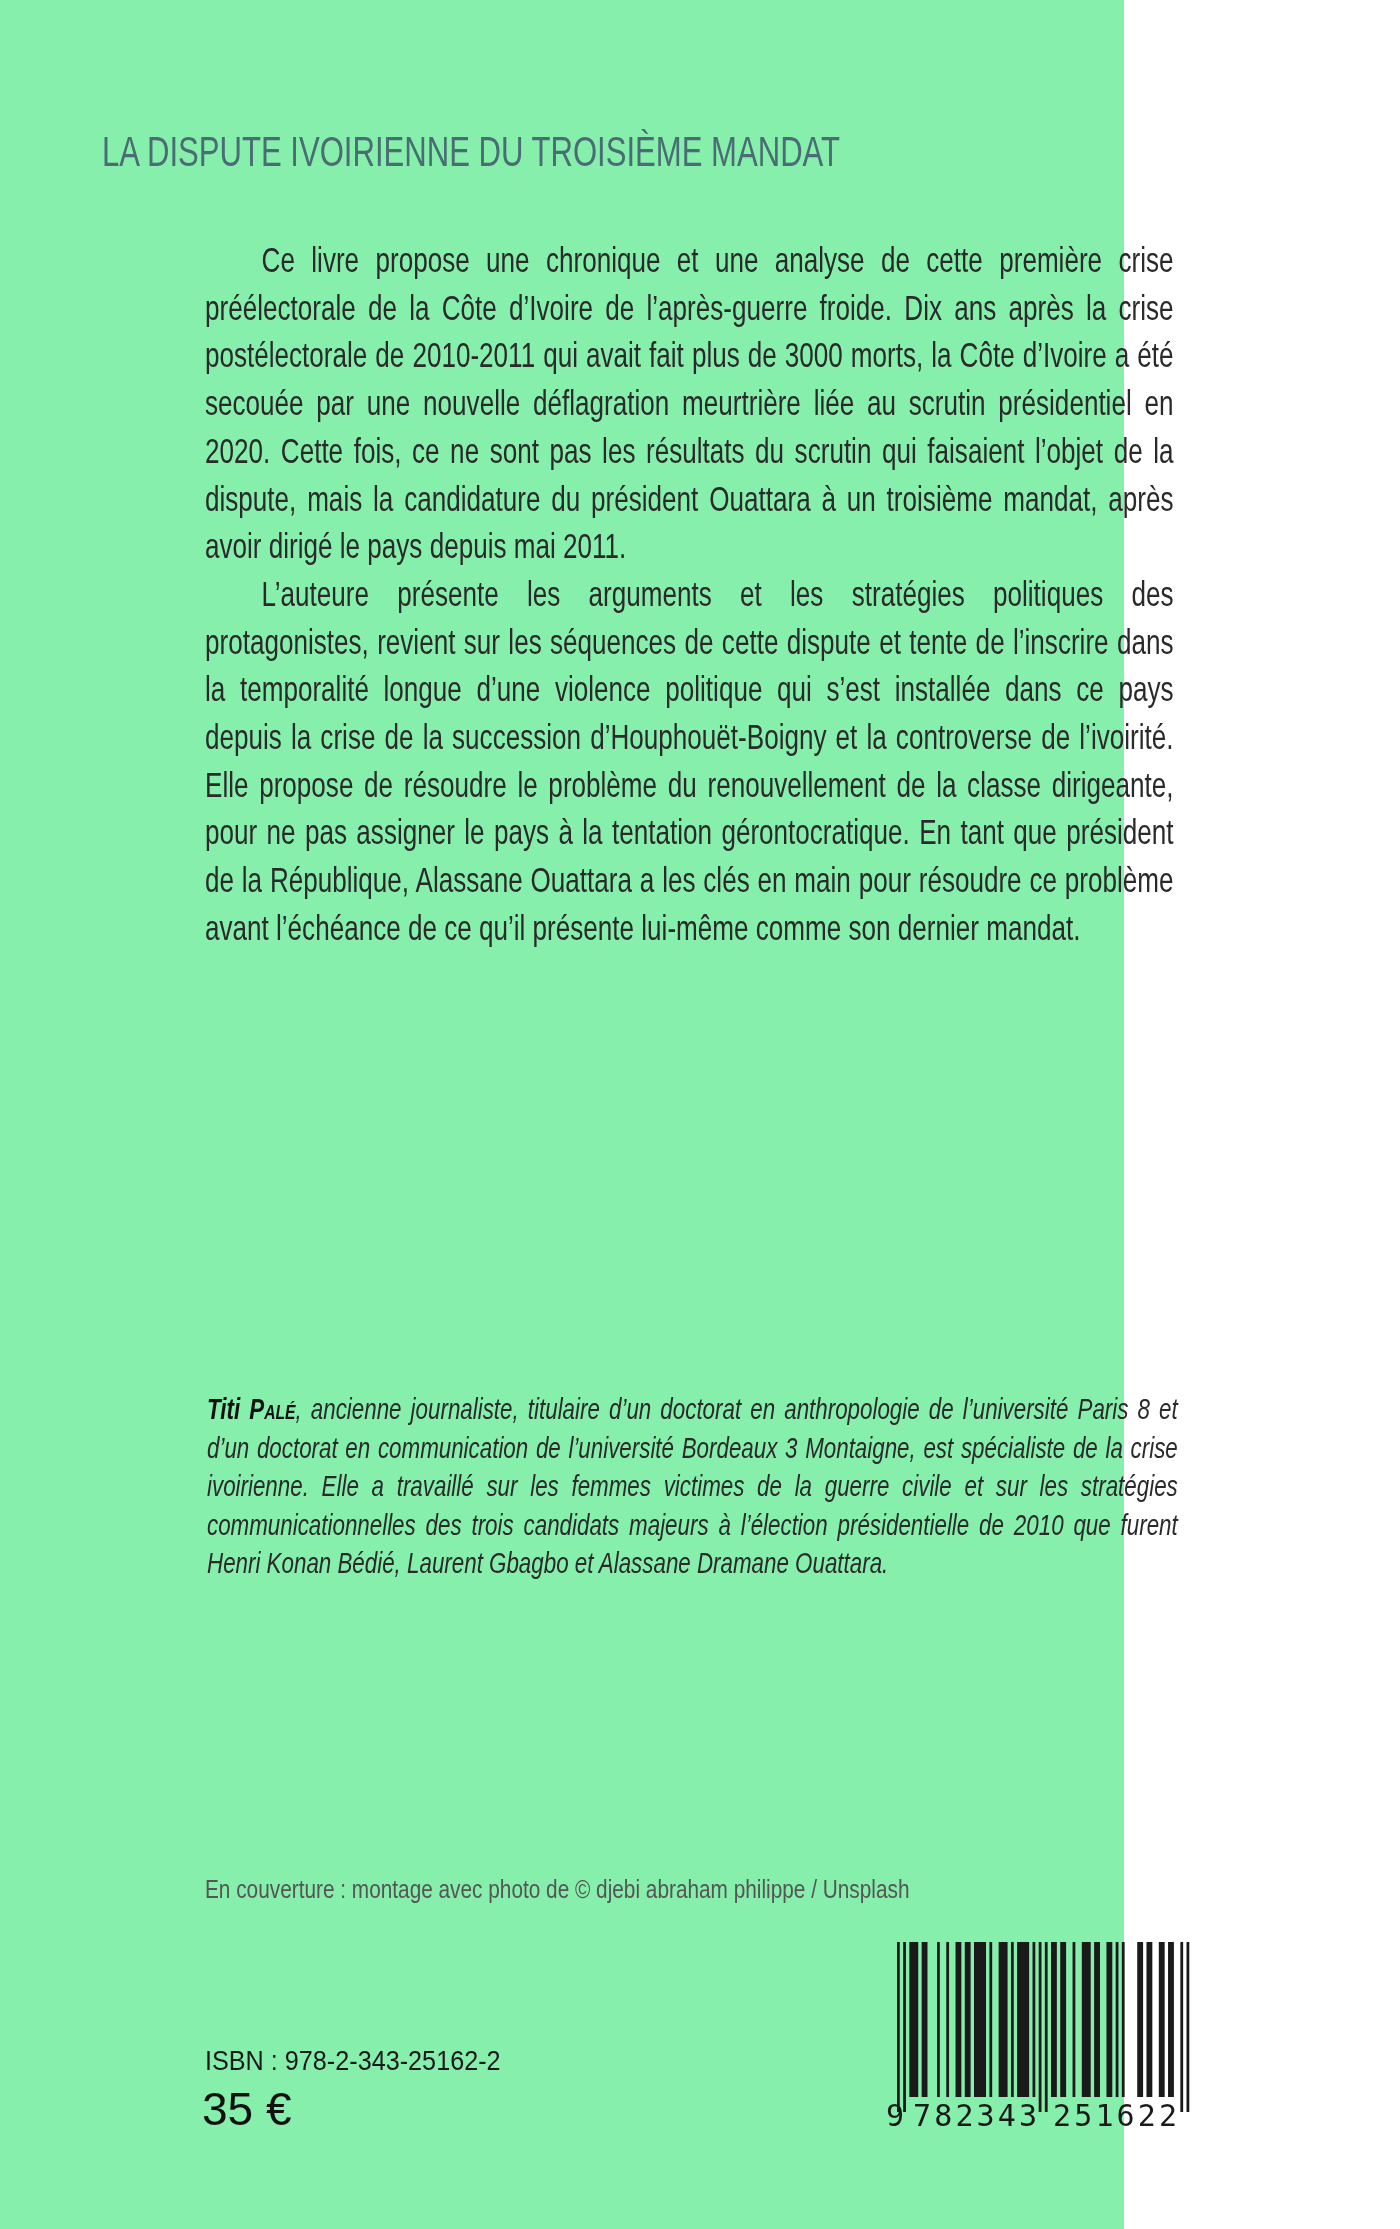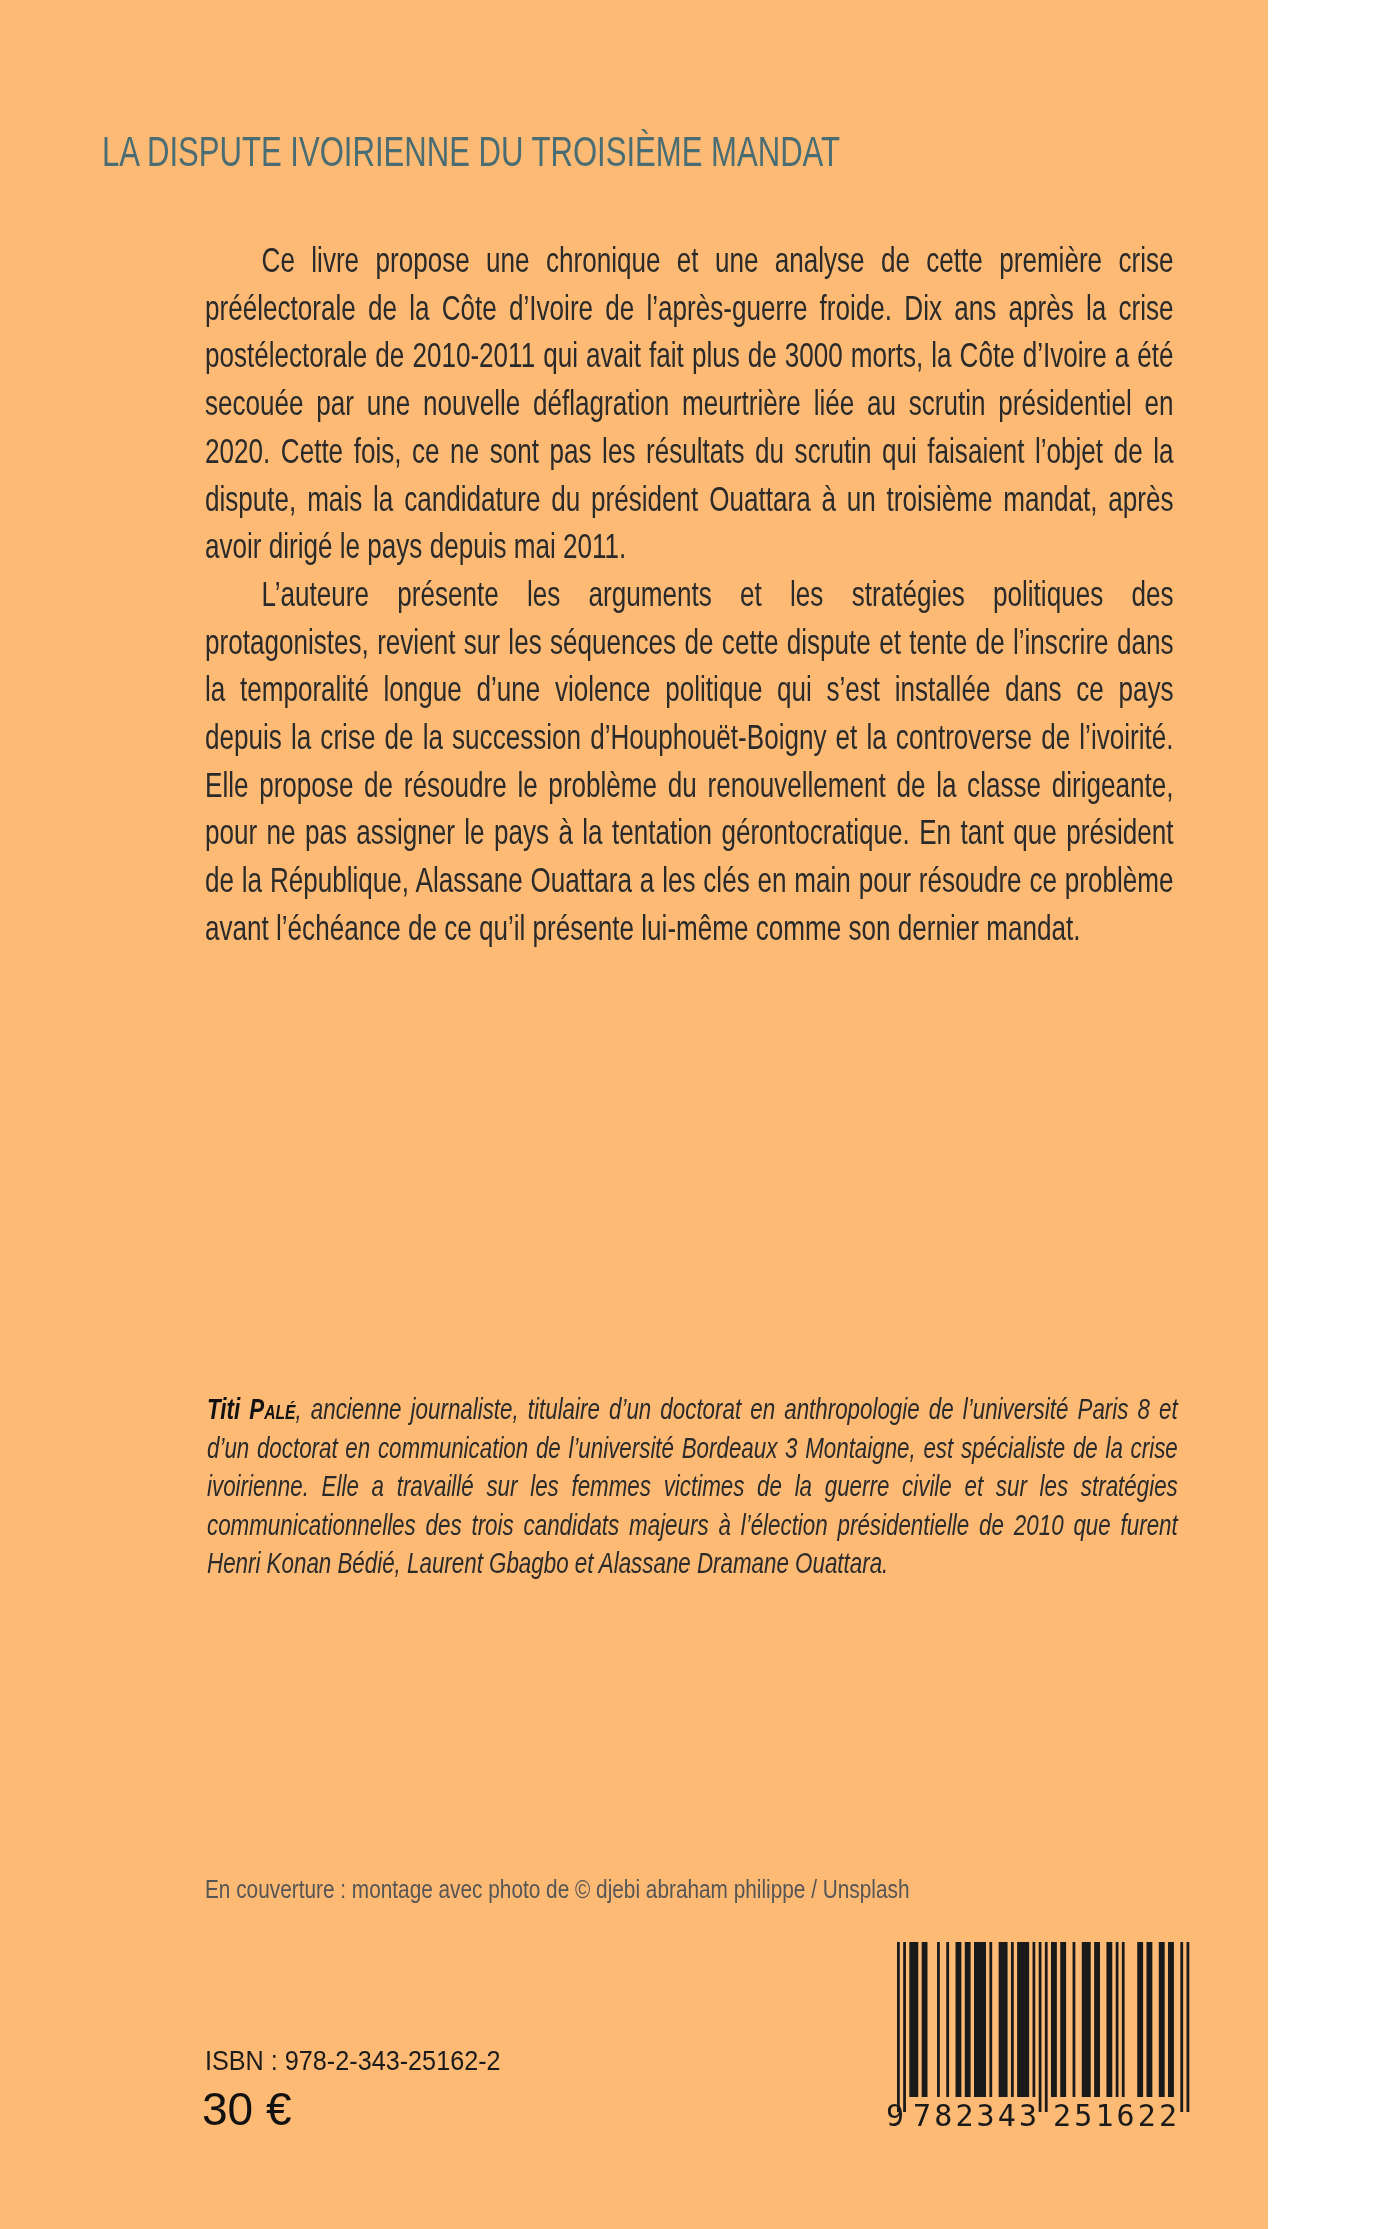--- a/index.html
+++ b/index.html
@@ -1,17 +1,17 @@
 <!DOCTYPE html>
 <html><head>
 <meta charset="utf-8">
 <style>
   html, body { margin: 0; padding: 0; background: #ffffff; }
   body { width: 1400px; height: 2229px; position: relative; overflow: hidden; }
-  .page { position: absolute; left: 0; top: 0; width: 1268px; height: 2229px; background: #fdba74; }
+  .page { position: absolute; left: 0; top: 0; width: 1124px; height: 2229px; background: #86efac; }
 
   .title {
     position: absolute; left: 102px; top: 128px;
     font-family: "Liberation Sans", sans-serif;
     font-size: 42px; line-height: 48px;
     color: #4a6d74; letter-spacing: 0px;
     transform: scaleX(0.74); transform-origin: left top;
     white-space: nowrap;
   }
 
@@ -71,21 +71,21 @@
   <div class="blurb">
     <p>Ce livre propose une chronique et une analyse de cette première crise préélectorale de la Côte d’Ivoire de l’après-guerre froide. Dix ans après la crise postélectorale de 2010-2011 qui avait fait plus de 3000 morts, la Côte d’Ivoire a été secouée par une nouvelle déflagration meurtrière liée au scrutin présidentiel en 2020. Cette fois, ce ne sont pas les résultats du scrutin qui faisaient l’objet de la dispute, mais la candidature du président Ouattara à un troisième mandat, après avoir dirigé le pays depuis mai 2011.</p>
     <p>L’auteure présente les arguments et les stratégies politiques des protagonistes, revient sur les séquences de cette dispute et tente de l’inscrire dans la temporalité longue d’une violence politique qui s’est installée dans ce pays depuis la crise de la succession d’Houphouët-Boigny et la controverse de l’ivoirité. Elle propose de résoudre le problème du renouvellement de la classe dirigeante, pour ne pas assigner le pays à la tentation gérontocratique. En tant que président de la République, Alassane Ouattara a les clés en main pour résoudre ce problème avant l’échéance de ce qu’il présente lui-même comme son dernier mandat.</p>
   </div>
 
   <div class="bio"><span class="author-first">Titi</span> <span class="author-last">Palé</span><span>, ancienne journaliste, titulaire d’un doctorat en anthropologie de l’université Paris 8 et d’un doctorat en communication de l’université Bordeaux 3 Montaigne, est spécialiste de la crise ivoirienne. Elle a travaillé sur les femmes victimes de la guerre civile et sur les stratégies communicationnelles des trois candidats majeurs à l’élection présidentielle de 2010 que furent Henri Konan Bédié, Laurent Gbagbo et Alassane Dramane Ouattara.</span></div>
 
   <div class="credit">En couverture : montage avec photo de © djebi abraham philippe / Unsplash</div>
 
   <div class="isbn">ISBN : 978-2-343-25162-2</div>
-  <div class="price">30 €</div>
+  <div class="price">35 €</div>
 
   <div class="barcode">
     <svg id="barcode-svg" width="320" height="200" viewBox="0 0 320 200">
       <g id="barcode-bars" fill="#1a1a1a">
           <rect x="17.00" y="7" width="2.78" height="170"></rect>
           <rect x="23.16" y="7" width="2.78" height="170"></rect>
           <rect x="29.32" y="7" width="8.94" height="155"></rect>
           <rect x="41.64" y="7" width="5.86" height="155"></rect>
           <rect x="57.04" y="7" width="2.78" height="155"></rect>
           <rect x="66.28" y="7" width="2.78" height="155"></rect>

